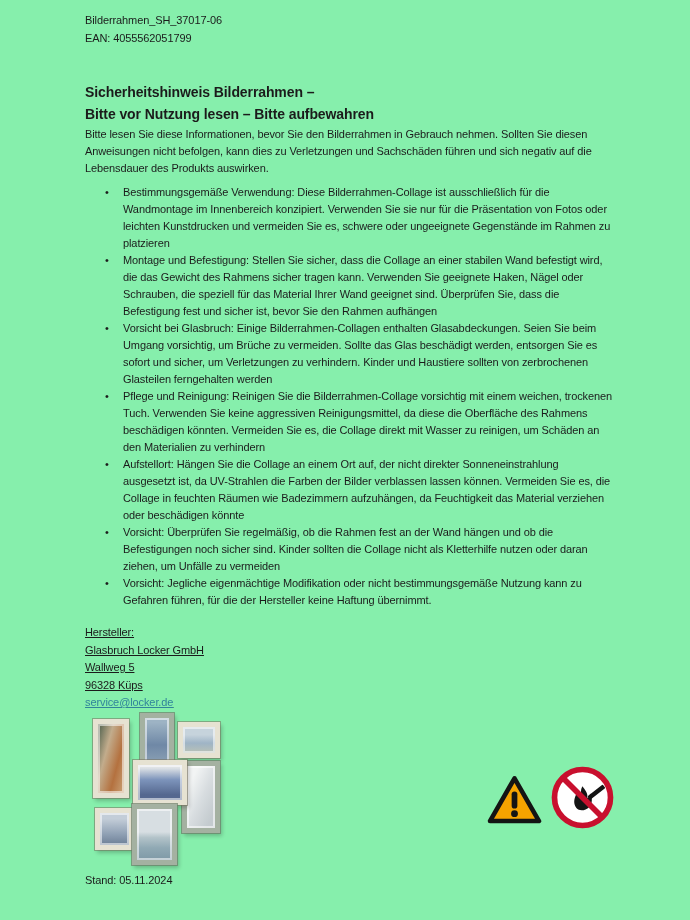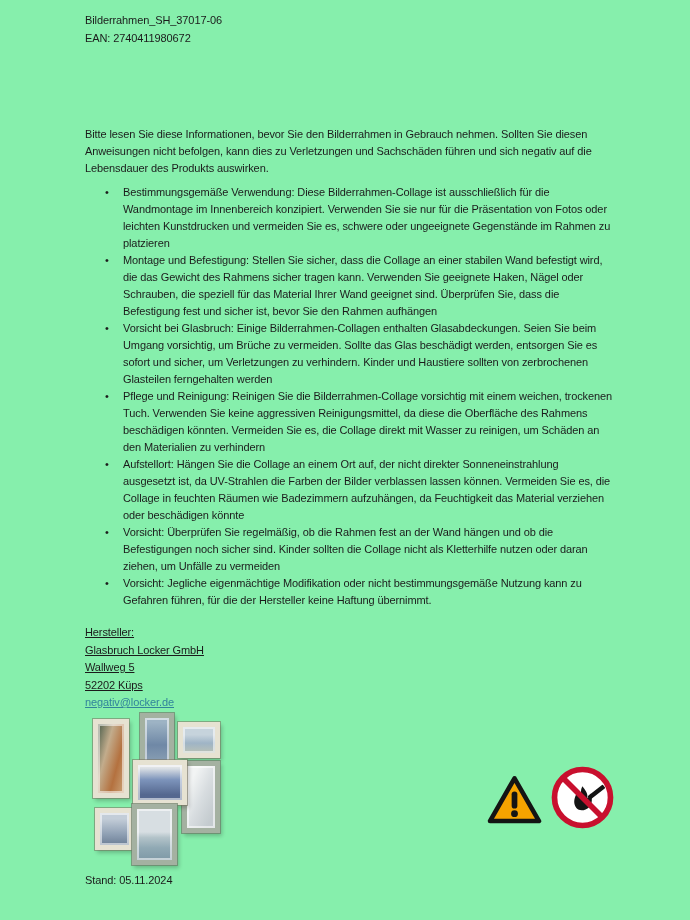--- a/index.html
+++ b/index.html
@@ -86,44 +86,48 @@
   .warning-triangle { width: 57px; height: 58px; margin-top: 5px; }
   .no-flame { width: 63px; height: 63px; }
 </style>
 </head>
 <body>
 
 <div class="page">
 
   <div class="abs doc-header">
     <div>Bilderrahmen_SH_37017-06</div>
-    <div>EAN: 2740411980672</div>
+    <div>EAN: 4055562051799</div>
   </div>
 
+  <div class="abs doc-title">
+    <div>Sicherheitshinweis Bilderrahmen –</div>
+    <div>Bitte vor Nutzung lesen – Bitte aufbewahren</div>
+  </div>
 
   <div class="abs bullets">
     <ul>
       <li>Bestimmungsgemäße Verwendung: Diese Bilderrahmen-Collage ist ausschließlich für die Wandmontage im Innenbereich konzipiert. Verwenden Sie sie nur für die Präsentation von Fotos oder leichten Kunstdrucken und vermeiden Sie es, schwere oder ungeeignete Gegenstände im Rahmen zu platzieren</li>
       <li>Montage und Befestigung: Stellen Sie sicher, dass die Collage an einer stabilen Wand befestigt wird, die das Gewicht des Rahmens sicher tragen kann. Verwenden Sie geeignete Haken, Nägel oder Schrauben, die speziell für das Material Ihrer Wand geeignet sind. Überprüfen Sie, dass die Befestigung fest und sicher ist, bevor Sie den Rahmen aufhängen</li>
       <li>Vorsicht bei Glasbruch: Einige Bilderrahmen-Collagen enthalten Glasabdeckungen. Seien Sie beim Umgang vorsichtig, um Brüche zu vermeiden. Sollte das Glas beschädigt werden, entsorgen Sie es sofort und sicher, um Verletzungen zu verhindern. Kinder und Haustiere sollten von zerbrochenen Glasteilen ferngehalten werden</li>
       <li>Pflege und Reinigung: Reinigen Sie die Bilderrahmen-Collage vorsichtig mit einem weichen, trockenen Tuch. Verwenden Sie keine aggressiven Reinigungsmittel, da diese die Oberfläche des Rahmens beschädigen könnten. Vermeiden Sie es, die Collage direkt mit Wasser zu reinigen, um Schäden an den Materialien zu verhindern</li>
       <li>Aufstellort: Hängen Sie die Collage an einem Ort auf, der nicht direkter Sonneneinstrahlung ausgesetzt ist, da UV-Strahlen die Farben der Bilder verblassen lassen können. Vermeiden Sie es, die Collage in feuchten Räumen wie Badezimmern aufzuhängen, da Feuchtigkeit das Material verziehen oder beschädigen könnte</li>
       <li>Vorsicht: Überprüfen Sie regelmäßig, ob die Rahmen fest an der Wand hängen und ob die Befestigungen noch sicher sind. Kinder sollten die Collage nicht als Kletterhilfe nutzen oder daran ziehen, um Unfälle zu vermeiden</li>
       <li>Vorsicht: Jegliche eigenmächtige Modifikation oder nicht bestimmungsgemäße Nutzung kann zu Gefahren führen, für die der Hersteller keine Haftung übernimmt.</li>
     </ul>
   </div>
 
   <div class="abs intro">Bitte lesen Sie diese Informationen, bevor Sie den Bilderrahmen in Gebrauch nehmen. Sollten Sie diesen Anweisungen nicht befolgen, kann dies zu Verletzungen und Sachschäden führen und sich negativ auf die Lebensdauer des Produkts auswirken.</div>
 
   <div class="abs manufacturer">
     <div>Hersteller:</div>
     <div>Glasbruch Locker GmbH</div>
     <div>Wallweg 5</div>
-    <div>52202 Küps</div>
-    <div><a href="#">negativ@locker.de</a></div>
+    <div>96328 Küps</div>
+    <div><a href="#">service@locker.de</a></div>
   </div>
 
   <div class="abs collage">
     <div class="frame cream frame-a">
         <div class="photo photo-a"></div>
       </div>
     <div class="frame sage frame-b">
         <div class="photo photo-b"></div>
       </div>
     <div class="frame cream frame-c">

